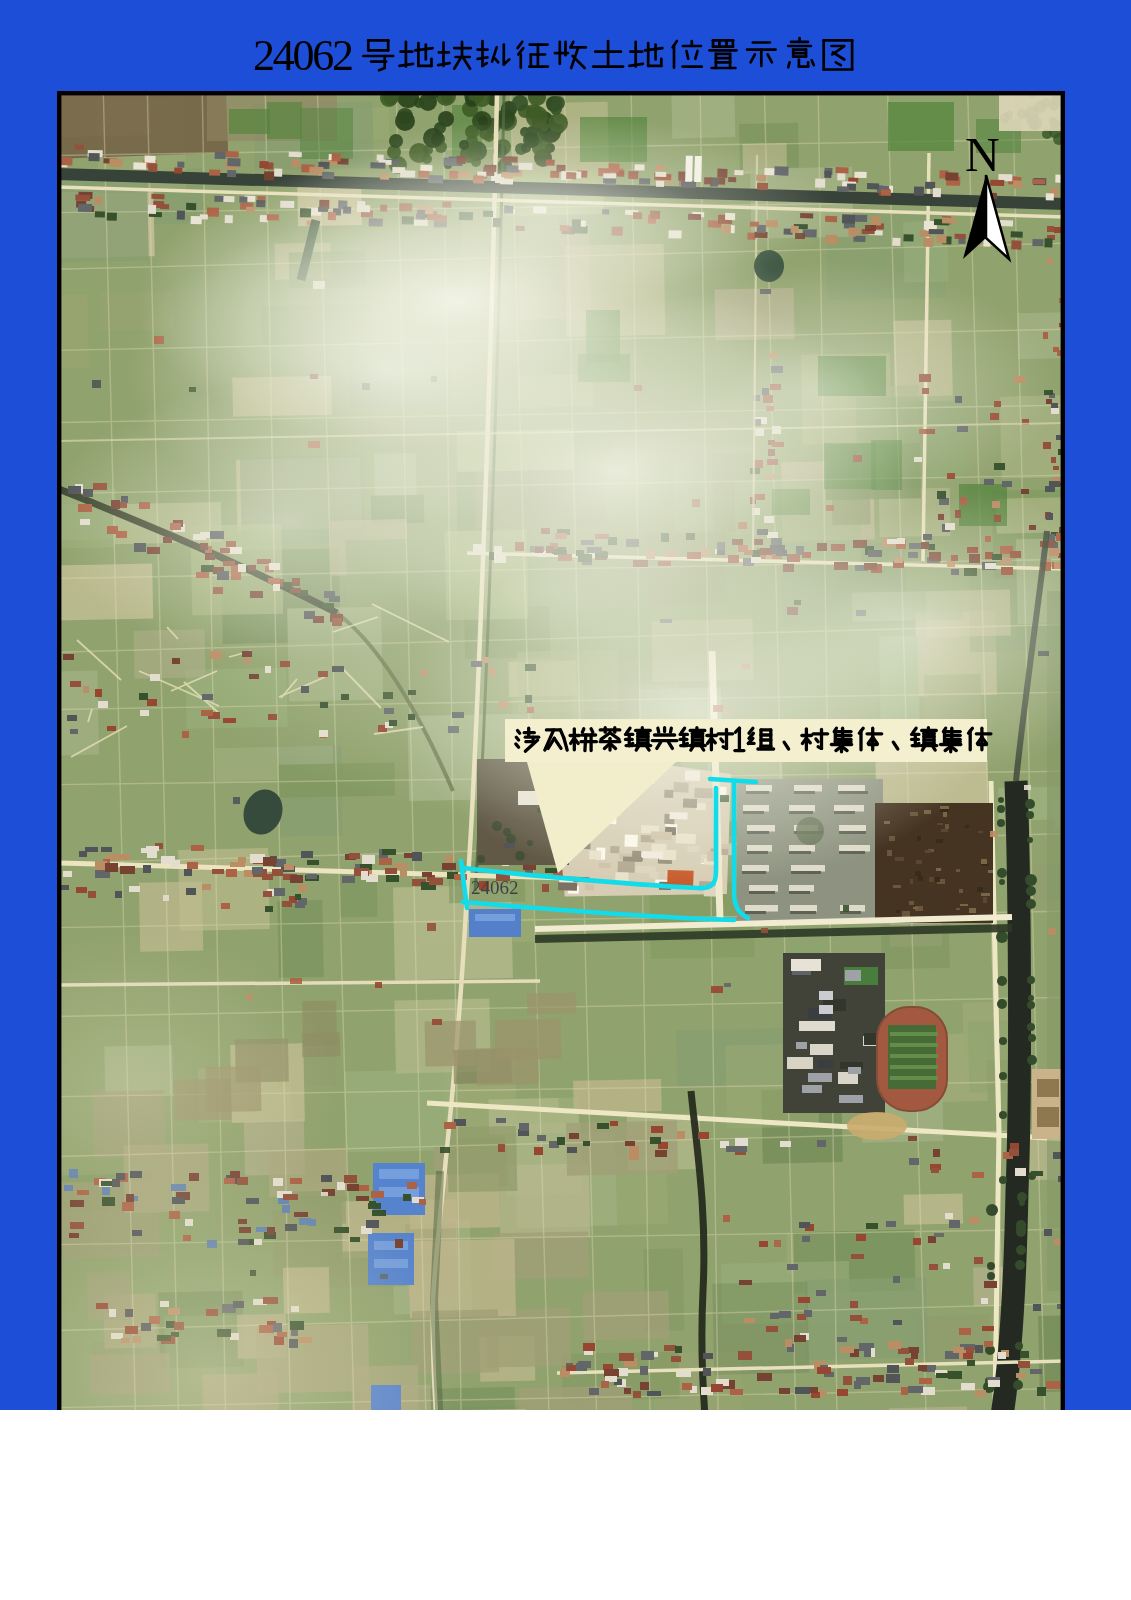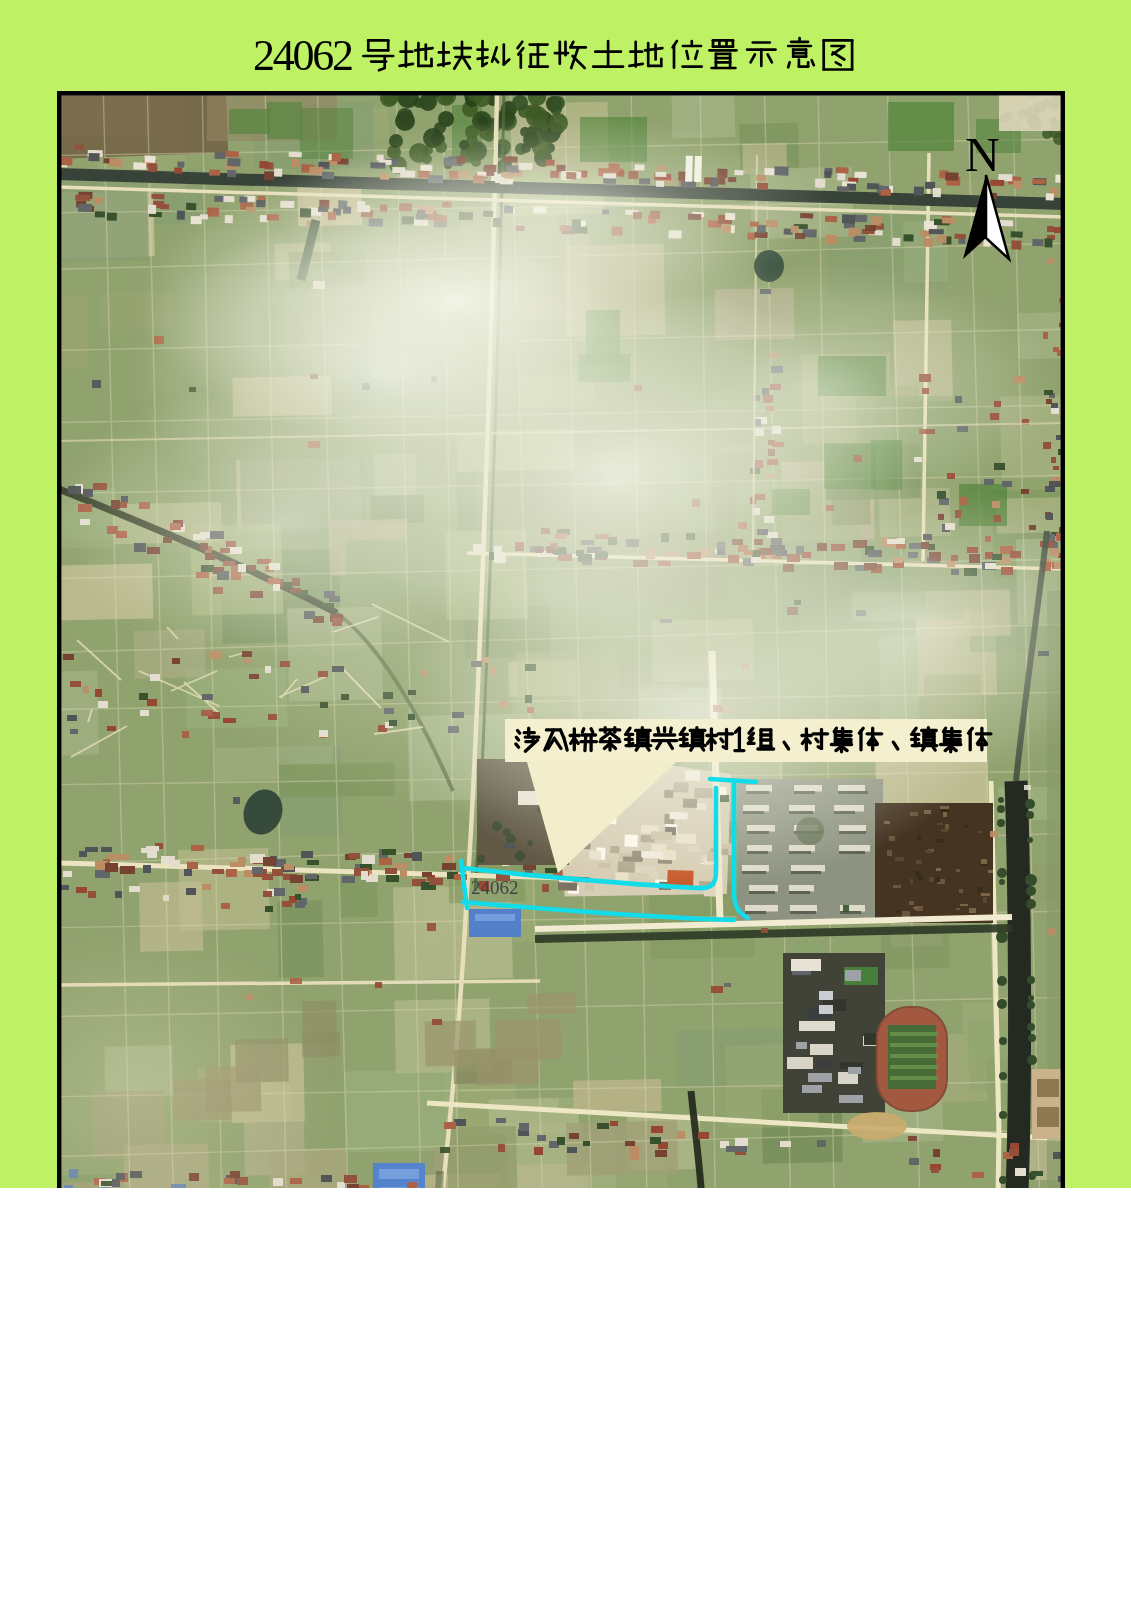--- a/index.html
+++ b/index.html
@@ -1,12 +1,12 @@
 <!DOCTYPE html>
-<html><head><meta charset="utf-8"><style>html,body{margin:0;padding:0;background:#fff;}body{width:1131px;height:1600px;font-family:"Liberation Sans",sans-serif;}#page{position:relative;width:1131px;height:1188px;overflow:hidden;background:#bef264;}</style></head><body>
+<html><head><meta charset="utf-8"><style>html,body{margin:0;padding:0;background:#fff;}body{width:1131px;height:1600px;font-family:"Liberation Sans",sans-serif;}#page{position:relative;width:1131px;height:1410px;overflow:hidden;background:#1d4ed8;}</style></head><body>
 <div id="page">
     <svg style="position:absolute;left:0;top:0" width="1131" height="91" viewBox="0 0 1131 91">
       <text x="253" y="70" font-family="Liberation Serif, serif" font-size="44" fill="#000" textLength="101">24062</text>
       <g stroke="#000" stroke-width="2.7" stroke-linecap="round">
         <line x1="368.3" y1="40.3" x2="388.2" y2="40.3"></line>
         <line x1="368.3" y1="40.3" x2="368.3" y2="50.3"></line>
         <line x1="388.2" y1="40.3" x2="388.2" y2="50.3"></line>
         <line x1="368.3" y1="50.3" x2="388.2" y2="50.3"></line>
         <line x1="363.4" y1="56.0" x2="393.2" y2="56.0"></line>
         <line x1="371.2" y1="61.6" x2="386.1" y2="61.6"></line>

